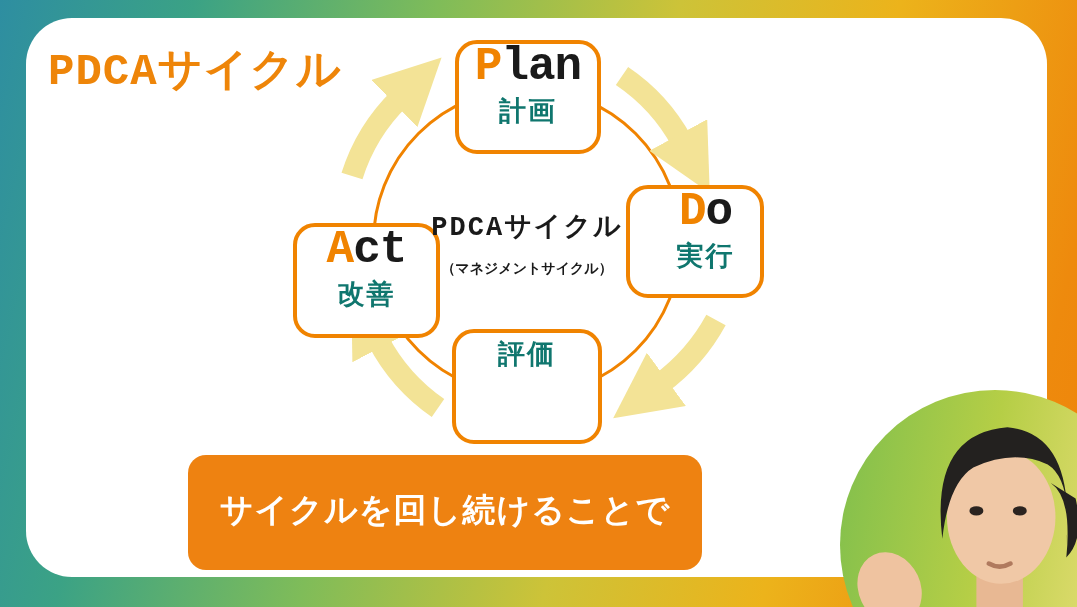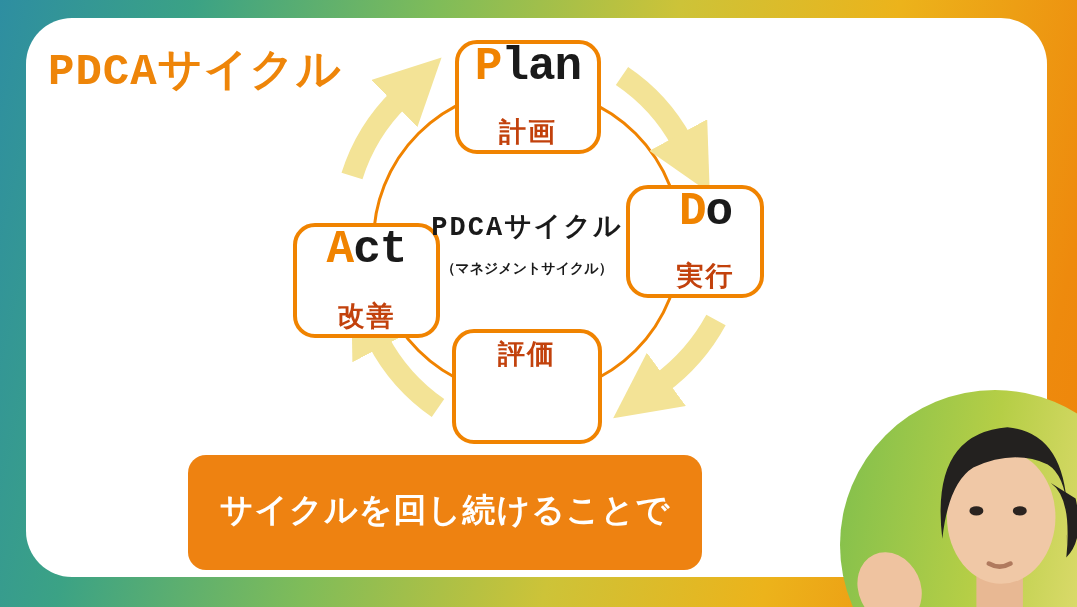--- a/index.html
+++ b/index.html
@@ -29,29 +29,29 @@
     position:absolute; left:372px; top:87px; width:310px; height:310px;
     border:3px solid #F08300; border-radius:50%;
   }
 
   
   .arrows-svg { position:absolute; left:0; top:0; width:1077px; height:607px; pointer-events:none; }
 
   
   .pdca-box {
     position:absolute; background:#ffffff; border:4px solid #F08300; border-radius:22px;
-    display:flex; flex-direction:column; align-items:center; justify-content:space-between;
+    display:flex; flex-direction:column; align-items:center; justify-content:flex-start;
   }
   .box-plan  { left:455px; top:40px;  width:146px; height:114px; }
   .box-do    { left:626px; top:185px; width:138px; height:113px;padding-left:21px; }
   .box-check { left:452px; top:329px; width:150px; height:115px; }
   .box-act   { left:293px; top:183px; width:147px; height:115px;margin-top:40px; }
   .box-en { font-size:46px; font-weight:800; color:#1A1A1A; line-height:1.0; letter-spacing:-1px; }
   .box-en .first { color:#F08300; }
-  .box-jp { font-size:27px; font-weight:700; color:#c2410c; margin-top:3px; letter-spacing:2px; }
+  .box-jp { font-size:27px; font-weight:700; color:#0f766e; margin-top:3px; letter-spacing:2px; }
 
   
   .center-label {
     position:absolute; left:407px; top:208px; width:240px; text-align:center; color:#1A1A1A;
   }
   .center-main { font-size:27px; font-weight:800; letter-spacing:2px; }
   .center-sub  { font-size:14px; font-weight:700; margin-top:16px; letter-spacing:0px; }
 
   
   .banner {

